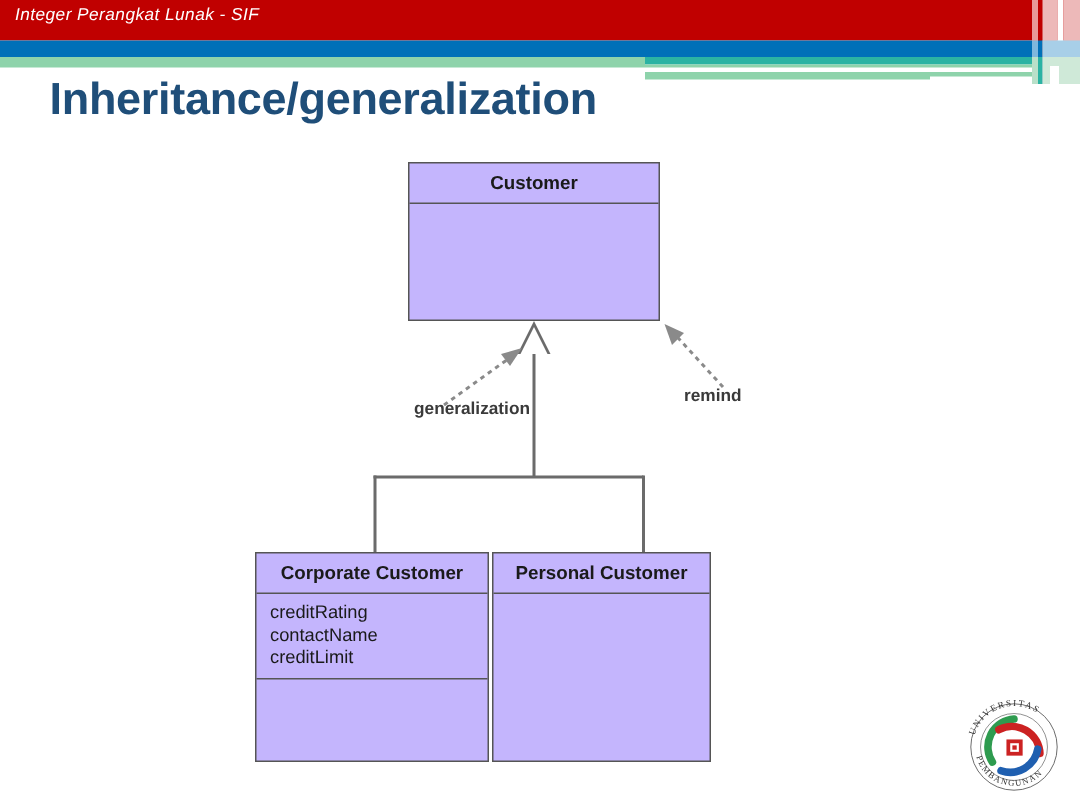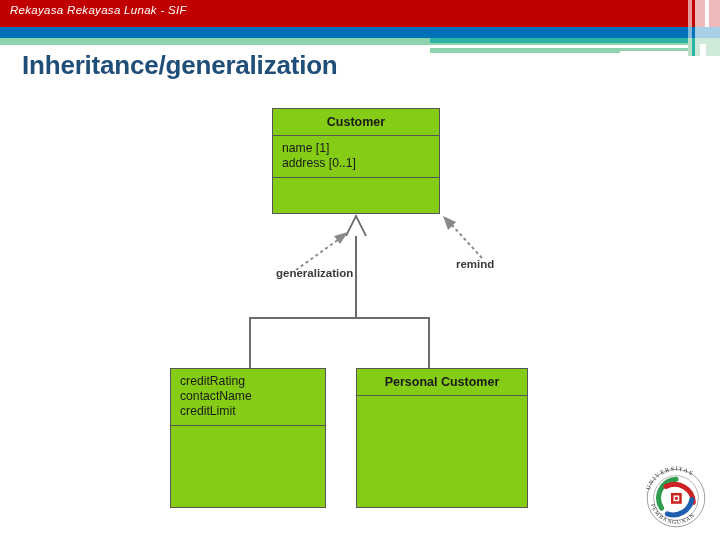--- a/index.html
+++ b/index.html
@@ -110,39 +110,39 @@
   .stripe-white {
     position: absolute;
     left: 700px; top: 44px;
     width: 6px; height: 12px;
     background: #ffffff;
   }
 
   
   .slide-title {
     position: absolute;
-    left: 22px; top: 50px;
-    font-size: 26px;
+    left: 33px; top: 50px;
+    font-size: 30px;
     font-weight: bold;
     color: #1f4e79;
     letter-spacing: -0.2px;
     white-space: nowrap;
   }
 
   
   .diagram {
     position: absolute;
     left: 0; top: 0;
     width: 720px;
     height: 540px;
   }
   .uml-box {
     position: absolute;
     border: 1.4px solid #555555;
-    background: #84cc16;
+    background: #c4b5fd;
     box-sizing: border-box;
   }
   .uml-name {
     text-align: center;
     font-size: 12.5px;
     font-weight: bold;
     color: #1a1a1a;
     padding: 6px 4px 6px 4px;
     border-bottom: 1.4px solid #555555;
     box-sizing: border-box;
@@ -164,22 +164,22 @@
   
   #box-customer {
     left: 272px; top: 108px;
     width: 168px; height: 106px;
   }
   #box-corporate {
     left: 170px; top: 368px;
     width: 156px; height: 140px;
   }
   #box-personal {
-    left: 356px; top: 368px;
-    width: 172px; height: 140px;
+    left: 328px; top: 368px;
+    width: 146px; height: 140px;
   }
 
   
   .conn {
     position: absolute;
     background: #6b6b6b;
   }
   
   #conn-stem { left: 355px; top: 236px; width: 1.6px; height: 82px; }
   
@@ -228,21 +228,21 @@
     position: absolute;
     left: 640px; top: 462px;
     width: 72px; height: 72px;
   }
 </style>
 </head>
 <body>
 
 <div class="header-wrap">
   <div class="red-bar"></div>
-  <div class="header-title">Rekayasa Rekayasa Lunak - SIF</div>
+  <div class="header-title">Integer Perangkat Lunak - SIF</div>
   <div class="blue-bar"></div>
   <div class="teal-bar"></div>
   <div class="green-bar-left"></div>
   <div class="green-block-a"></div>
   <div class="white-slot-a"></div>
   <div class="green-block-b"></div>
 
   <div class="stripe s1"></div>
   <div class="stripe s2"></div>
   <div class="stripe s3"></div>
@@ -266,27 +266,24 @@
   <div class="conn" id="conn-stem"></div>
   <div class="conn" id="conn-bar"></div>
   <div class="conn" id="conn-left"></div>
   <div class="conn" id="conn-right"></div>
 
   <div class="tri-outer"></div>
   <div class="tri-inner"></div>
 
   <div class="uml-box" id="box-customer">
     <div class="uml-name">Customer</div>
-    <div class="uml-compartment divided">
-      <div class="uml-line">name [1]</div>
-      <div class="uml-line">address [0..1]</div>
-    </div>
   </div>
 
   <div class="uml-box" id="box-corporate">
+    <div class="uml-name">Corporate Customer</div>
     <div class="uml-compartment divided">
       <div class="uml-line">creditRating</div>
       <div class="uml-line">contactName</div>
       <div class="uml-line">creditLimit</div>
     </div>
   </div>
 
   <div class="uml-box" id="box-personal">
     <div class="uml-name">Personal Customer</div>
   </div>

